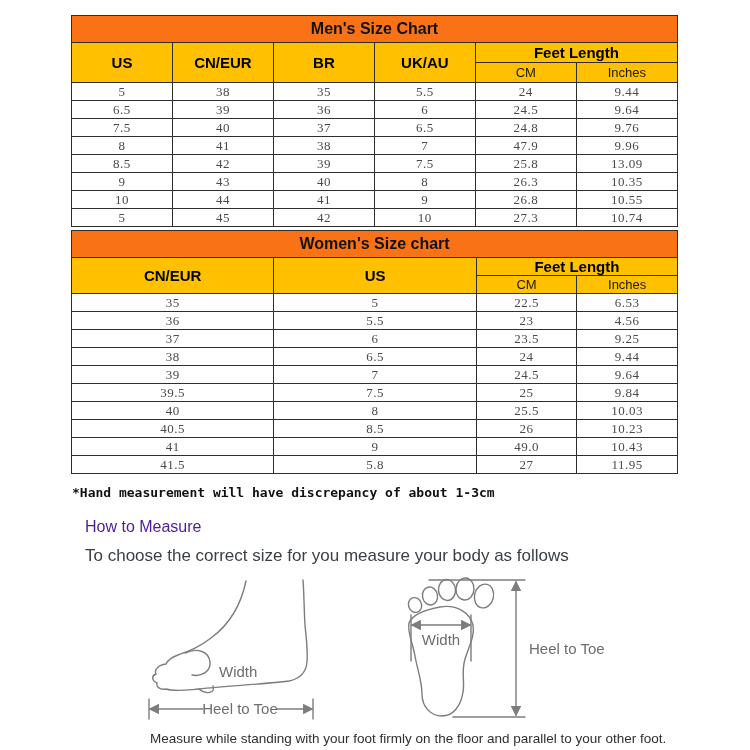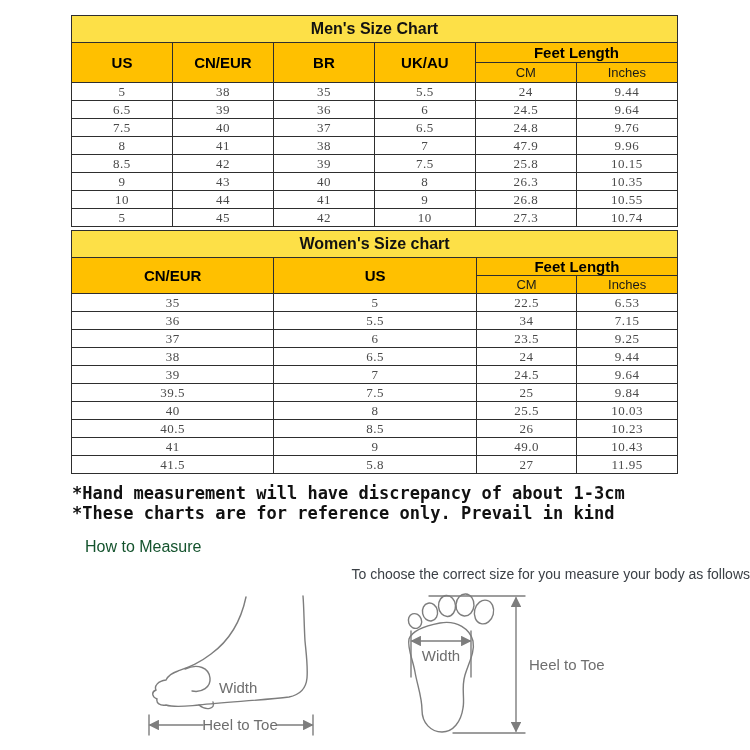--- a/index.html
+++ b/index.html
@@ -1,32 +1,32 @@
 <!DOCTYPE html>
 <html><head>
 <meta charset="utf-8">
 <style>
   html,body{margin:0;padding:0;background:#fff;}
   body{width:750px;height:750px;overflow:hidden;font-family:"Liberation Sans",sans-serif;}
   .page{padding-top:15px;}
 
   table.size-table{border-collapse:collapse;table-layout:fixed;width:607px;margin-left:71px;}
   table.size-table td{border:1px solid #2e2e2e;text-align:center;padding:0;overflow:hidden;}
-  td.title-cell{height:26px;background:#fde047;font-weight:bold;font-size:16px;color:#121212;}
+  td.title-cell{height:26px;background:#f97316;font-weight:bold;font-size:16px;color:#121212;}
   td.hdr{background:#FFC000;font-weight:bold;font-size:15px;color:#000;}
   td.sub{background:#FFC000;font-weight:normal;font-size:13px;color:#1a1a1a;margin-top:36px;}
   tr.hrow1{height:20px;} tr.hrow2{height:20px;}
   table.women tr.hrow1{height:18px;} table.women tr.hrow2{height:18px;}
   tbody.data td{font-family:"Liberation Serif",serif;font-size:13px;color:#4a4a4a;height:17px;letter-spacing:.5px;}
   table.women{margin-top:3px;}
 
   .notes{margin:9px 0 0 72px;font-family:"DejaVu Sans Mono",monospace;font-weight:bold;
-         font-size:17px;color:#111;line-height:20px;}
-  .howto-heading{margin:15px 8px 0 85px;font-size:16px;color:#14532d;}
-  .howto-intro{margin:10px 0 0 85px;font-size:14px;color:#3b4046;text-align:right;}
+         font-size:13px;color:#111;line-height:20px;}
+  .howto-heading{margin:15px 8px 0 85px;font-size:16px;color:#4c1d95;}
+  .howto-intro{margin:10px 0 0 85px;font-size:17px;color:#3b4046;}
 
   .diagrams{display:flex;align-items:flex-start;margin:12px 0 0 143px;}
   .diagrams svg{display:block;}
   .svg-sole{margin-left:72px;margin-top:-5px;}
   .dlabel{font-family:"Liberation Sans",sans-serif;font-size:15px;fill:#6e6e6e;}
   .caption{margin:6px 0 0 150px;font-size:13.5px;color:#2f2f2f;}
 </style>
 </head>
 <body>
 
@@ -89,21 +89,21 @@
           <td>7</td>
           <td>47.9</td>
           <td>9.96</td>
         </tr>
         <tr>
           <td>8.5</td>
           <td>42</td>
           <td>39</td>
           <td>7.5</td>
           <td>25.8</td>
-          <td>10.15</td>
+          <td>13.09</td>
         </tr>
         <tr>
           <td>9</td>
           <td>43</td>
           <td>40</td>
           <td>8</td>
           <td>26.3</td>
           <td>10.35</td>
         </tr>
         <tr>
@@ -149,22 +149,22 @@
     <tbody class="data">
         <tr>
           <td>35</td>
           <td>5</td>
           <td>22.5</td>
           <td>6.53</td>
         </tr>
         <tr>
           <td>36</td>
           <td>5.5</td>
-          <td>34</td>
-          <td>7.15</td>
+          <td>23</td>
+          <td>4.56</td>
         </tr>
         <tr>
           <td>37</td>
           <td>6</td>
           <td>23.5</td>
           <td>9.25</td>
         </tr>
         <tr>
           <td>38</td>
           <td>6.5</td>
@@ -205,21 +205,20 @@
           <td>41.5</td>
           <td>5.8</td>
           <td>27</td>
           <td>11.95</td>
         </tr>
       </tbody>
   </table>
 
   <div class="notes">
     <div>*Hand measurement will have discrepancy of about 1-3cm</div>
-    <div>*These charts are for reference only. Prevail in kind</div>
   </div>
 
   <div class="howto-heading">How to Measure</div>
   <div class="howto-intro">To choose the correct size for you measure your body as follows</div>
 
   <div class="diagrams">
 
     <svg class="svg-side" width="180" height="145" viewBox="0 0 180 145" fill="none" stroke="#7d7d7d" stroke-width="1.4" stroke-linecap="round">
       <defs>
         <marker id="arr1" viewBox="0 0 10 10" refX="8.5" refY="5" markerWidth="7.5" markerHeight="7.5" orient="auto-start-reverse">

